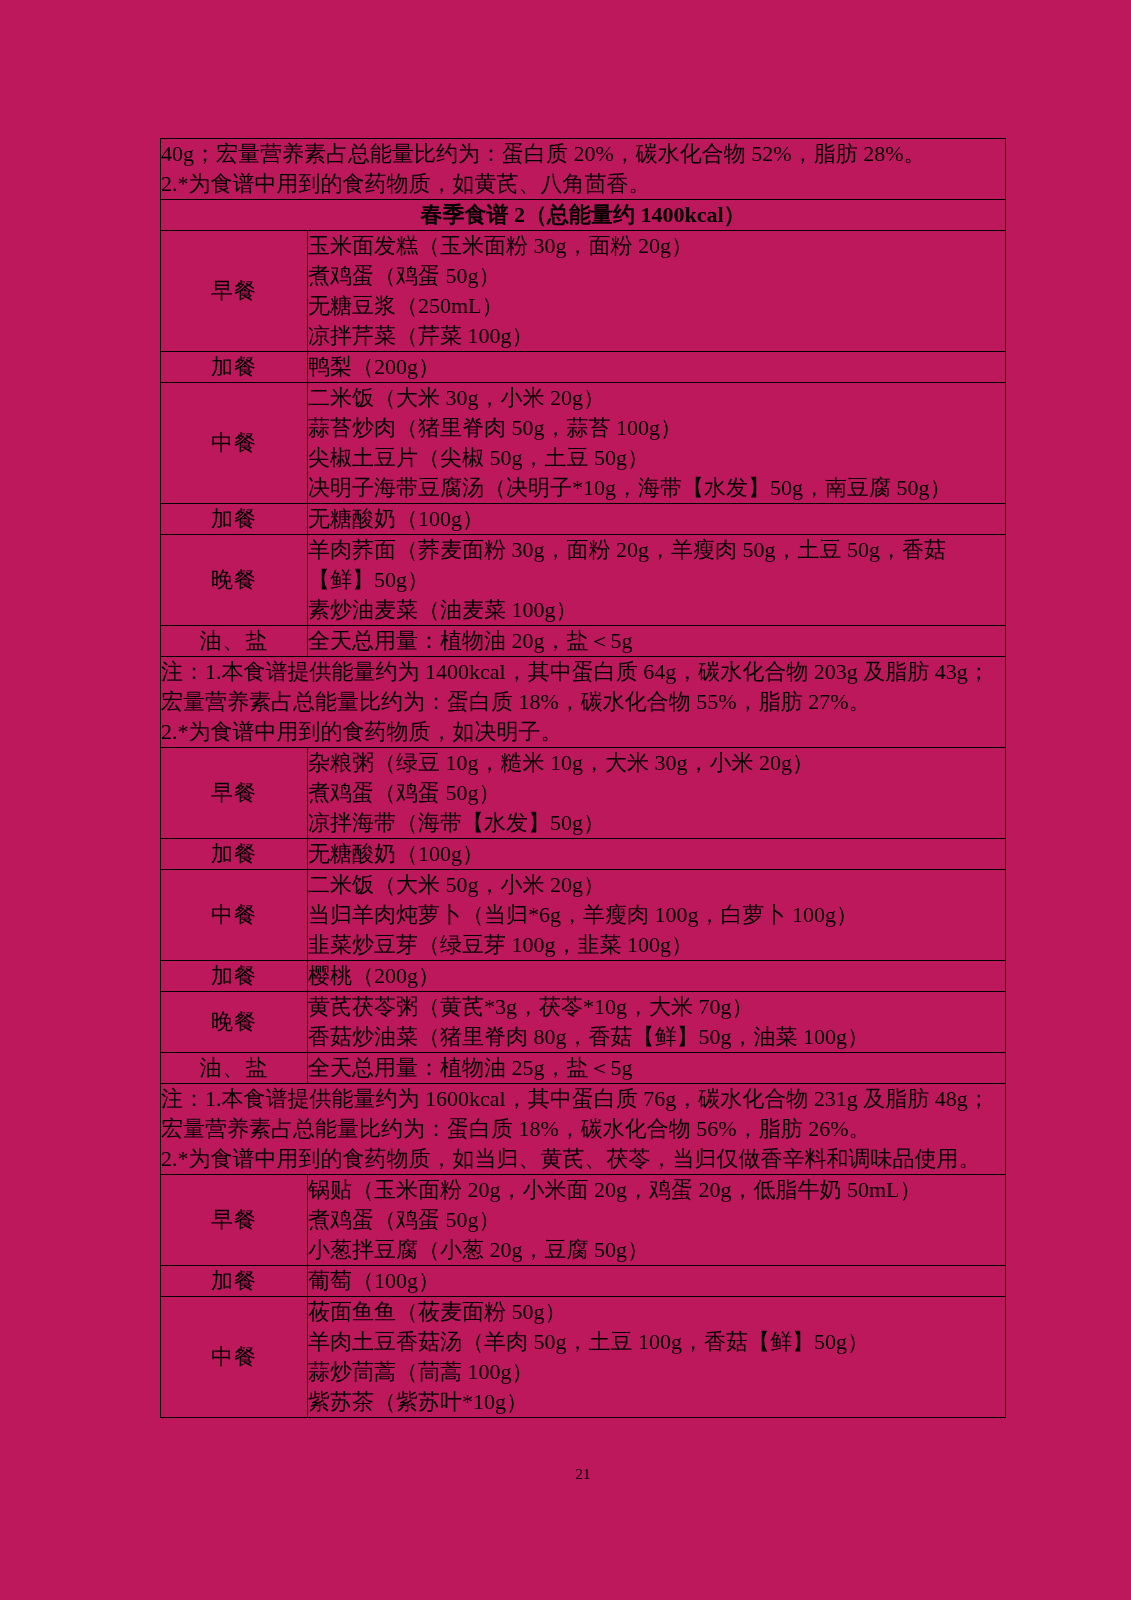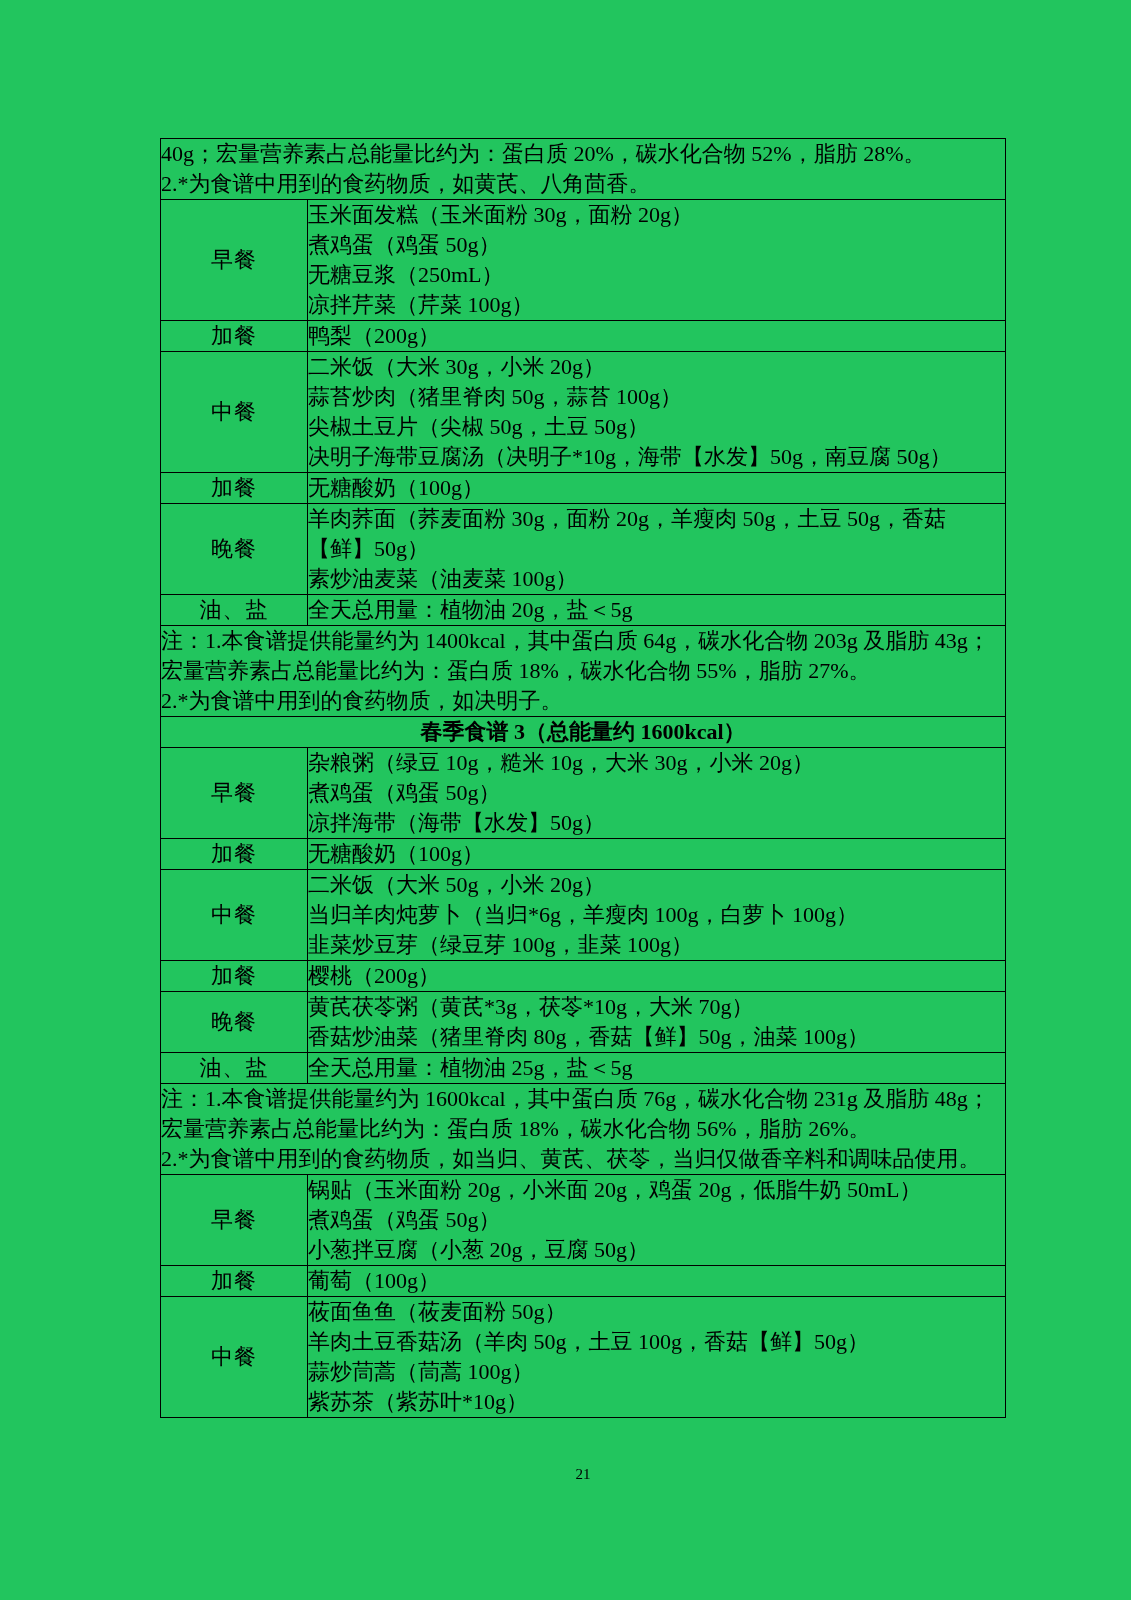--- a/index.html
+++ b/index.html
@@ -6,21 +6,21 @@
   html, body { margin: 0; padding: 0; }
   body {
     width: 1131px; height: 1600px;
     background: #ffffff;
     color: #000000;
     font-family: "Liberation Serif", "DejaVu Serif", serif;
   }
   .page {
     position: relative;
     width: 1131px; height: 1600px;
-    background: #22c55e;
+    background: #be185d;
     overflow: hidden;
   }
   table.menu {
     position: absolute;
     left: 160px; top: 138px;
     width: 846px;
     border-collapse: collapse;
     table-layout: fixed;
   }
   table.menu td {
@@ -61,20 +61,23 @@
       <col>
     </colgroup>
     <tbody id="table-body">
         <tr>
           <td colspan="2" class="note-cell" style="height: 60px;">
             <div class="text-line">40g；宏量营养素占总能量比约为：蛋白质 20%，碳水化合物 52%，脂肪 28%。</div>
             <div class="text-line">2.*为食谱中用到的食药物质，如黄芪、八角茴香。</div>
           </td>
         </tr>
         <tr>
+          <td colspan="2" class="title-cell" style="height: 30px;">春季食谱 2（总能量约 1400kcal）</td>
+        </tr>
+        <tr>
           <td class="label-cell" style="height: 120px;">早餐</td>
           <td class="items-cell">
             <div class="text-line">玉米面发糕（玉米面粉 30g，面粉 20g）</div>
             <div class="text-line">煮鸡蛋（鸡蛋 50g）</div>
             <div class="text-line">无糖豆浆（250mL）</div>
             <div class="text-line">凉拌芹菜（芹菜 100g）</div>
           </td>
         </tr>
         <tr>
           <td class="label-cell" style="height: 30px;">加餐</td>
@@ -108,23 +111,20 @@
           <td class="label-cell" style="height: 30px;">油、盐</td>
           <td class="items-cell">
             <div class="text-line">全天总用量：植物油 20g，盐＜5g</div>
           </td>
         </tr>
         <tr>
           <td colspan="2" class="note-cell" style="height: 90px;">
             <div class="text-line">注：1.本食谱提供能量约为 1400kcal，其中蛋白质 64g，碳水化合物 203g 及脂肪 43g；宏量营养素占总能量比约为：蛋白质 18%，碳水化合物 55%，脂肪 27%。</div>
             <div class="text-line">2.*为食谱中用到的食药物质，如决明子。</div>
           </td>
-        </tr>
-        <tr>
-          <td colspan="2" class="title-cell" style="height: 30px;">春季食谱 3（总能量约 1600kcal）</td>
         </tr>
         <tr>
           <td class="label-cell" style="height: 90px;">早餐</td>
           <td class="items-cell">
             <div class="text-line">杂粮粥（绿豆 10g，糙米 10g，大米 30g，小米 20g）</div>
             <div class="text-line">煮鸡蛋（鸡蛋 50g）</div>
             <div class="text-line">凉拌海带（海带【水发】50g）</div>
           </td>
         </tr>
         <tr>

